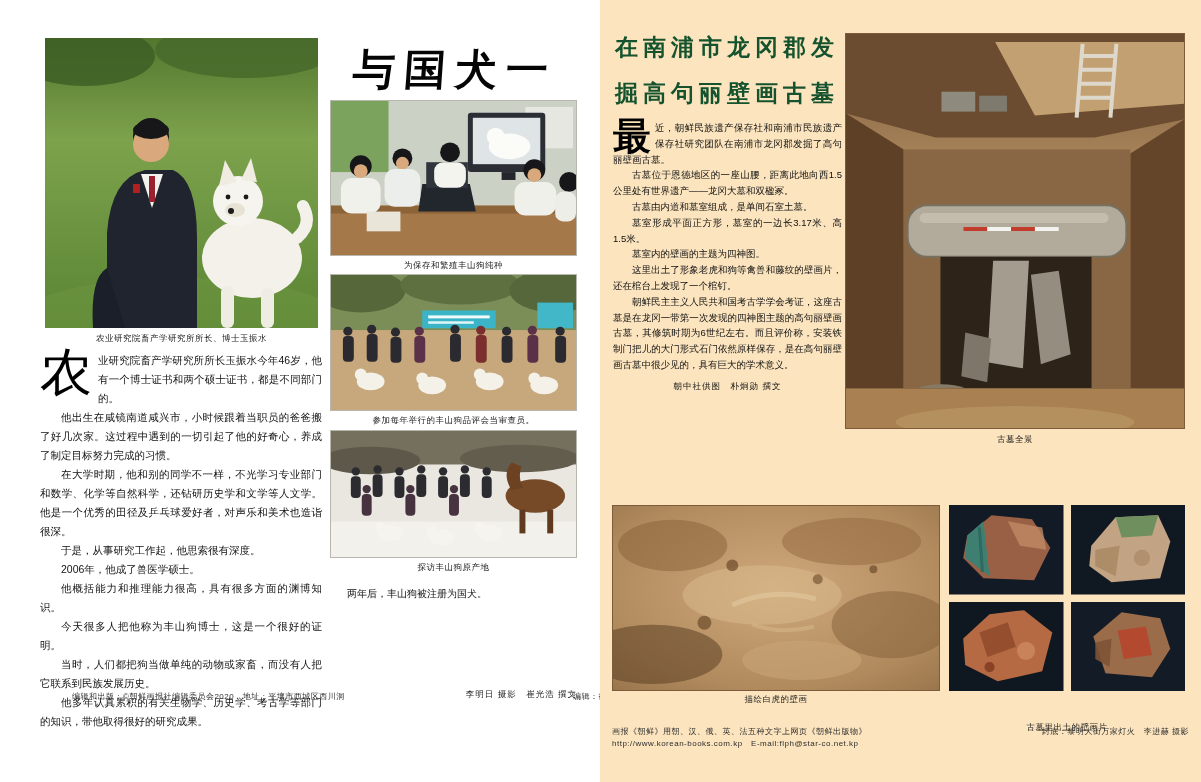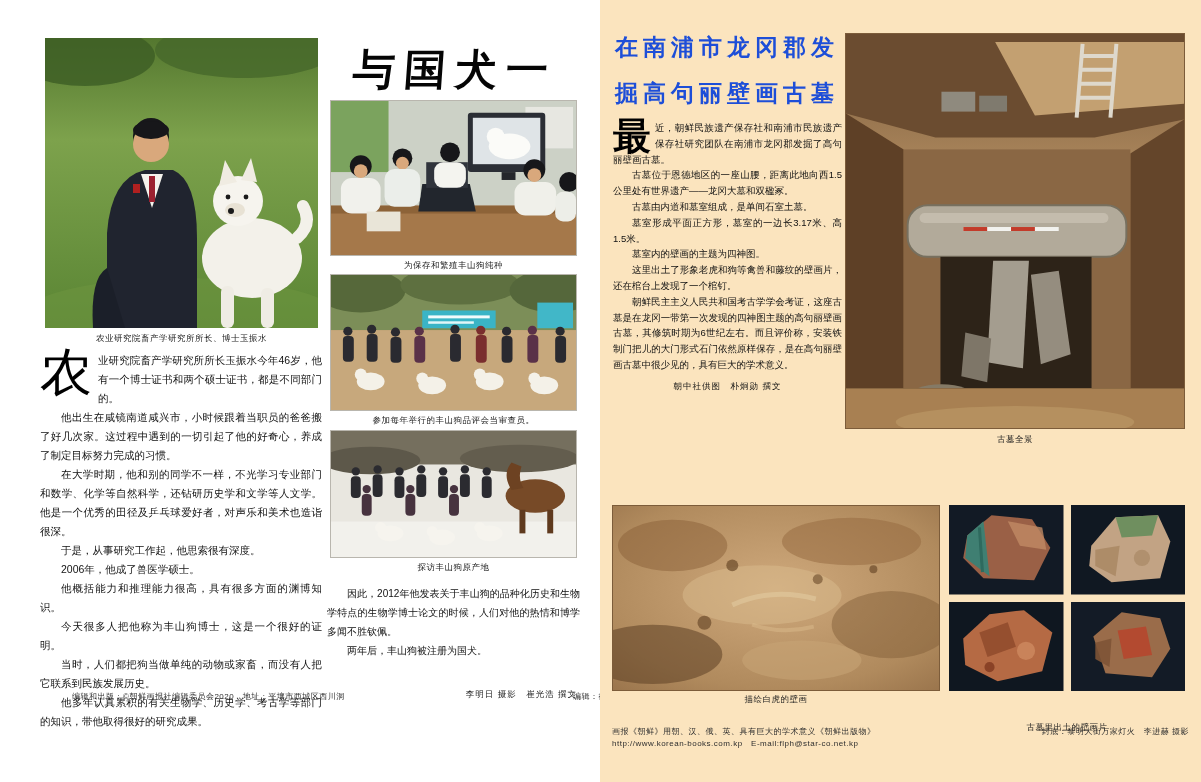--- a/index.html
+++ b/index.html
@@ -22,21 +22,21 @@
   .bodytext p.lead { text-indent:0; }
 
   #left-text { left:40px; top:351px; width:282px; font-size:10.5px; line-height:19px; }
   #left-text .dropcap { float:left; font-size:52px; line-height:40px; padding:2px 6px 0 0; color:#000; font-family:"Liberation Serif", serif; }
 
   #middle-title { left:328px; top:42px; width:250px; text-align:center; font-size:42px; font-weight:900; letter-spacing:9px; color:#050505; transform:skewX(-4deg); font-family:"Liberation Serif", serif; }
   #middle-text { left:327px; top:584px; width:253px; font-size:10px; line-height:19px; }
   .credit { font-size:8.5px; color:#1c1c1c; text-align:right; letter-spacing:1px; }
   #middle-credit { position:absolute; left:330px; top:689px; width:247px; }
 
-  .right-title { position:absolute; left:10px; width:234px; text-align:center; font-size:23px; font-weight:900; letter-spacing:5px; color:#1d4ed8; font-family:"Liberation Serif", serif; }
+  .right-title { position:absolute; left:10px; width:234px; text-align:center; font-size:23px; font-weight:900; letter-spacing:5px; color:#14532d; font-family:"Liberation Serif", serif; }
   #right-text { left:13px; top:120px; width:229px; font-size:9.5px; line-height:15.8px; }
   #right-text .dropcap { float:left; font-size:38px; line-height:30px; padding:1px 4px 0 0; font-weight:bold; color:#000; }
   #right-credit { text-align:center; text-indent:0 !important; margin-top:6px !important; font-size:8.5px; letter-spacing:1px; }
 
   #fragments-grid { position:absolute; left:349px; top:505px; width:236px; height:186px;
     display:grid; grid-template-columns:1fr 1fr; grid-template-rows:1fr 1fr; gap:7px; }
   .fragment-tile { position:relative; overflow:hidden; }
   .fragment-tile svg { display:block; width:100%; height:100%; }
 
   .footer-row { position:absolute; display:flex; justify-content:space-between; font-size:8px; color:#2e2e2e; letter-spacing:0.5px; }
@@ -227,21 +227,20 @@
           <ellipse cx="112" cy="108" rx="13" ry="8"></ellipse>
             <circle cx="102" cy="102" r="5.5"></circle>
           <ellipse cx="160" cy="104" rx="13" ry="8"></ellipse>
             <circle cx="150" cy="98" r="5.5"></circle>
         </g>
       </svg>
     </div>
     <div class="caption" style="left:330px; top:561px; width:247px;">探访丰山狗原产地</div>
 
     <div class="bodytext" id="middle-text">
-      <p>因此，2012年他发表关于丰山狗的品种化历史和生物学特点的生物学博士论文的时候，人们对他的热情和博学多闻不胜钦佩。</p>
       <p>两年后，丰山狗被注册为国犬。</p>
     </div>
     <div class="credit" id="middle-credit">李明日 摄影　崔光浩 撰文</div>
 
     <div class="footer-row" id="left-footer">
       <span>编辑和出版：©朝鲜画报社编辑委员会2020　地址：平壤市西城区西川洞</span>
       <span>编辑：徐智勇</span>
     </div>
   </div>
 
@@ -365,19 +364,19 @@
           <polygon points="22,34 50,10 88,16 98,46 80,74 34,70" fill="#9a6c4a"></polygon>
           <polygon points="46,28 74,24 80,52 52,56" fill="#b34a30"></polygon>
           <polygon points="24,40 40,36 38,64 24,56" fill="#7e5436" opacity="0.9"></polygon>
         </svg>
       </div>
     </div>
     <div class="caption" style="left:349px; top:693px; width:236px;margin-top:28px;">古墓里出土的壁画片</div>
 
     <div class="footer-row" id="right-footer">
       <div class="lines">
-        <div>画报《朝鲜》用朝、汉、俄、英、具有巨大的学术意义《朝鲜出版物》</div>
+        <div>画报《朝鲜》用朝、汉、俄、英、法五种文字上网页《朝鲜出版物》</div>
         <div>http://www.korean-books.com.kp　E-mail:flph@star-co.net.kp</div>
       </div>
       <div>封底：黎明大街万家灯火　李进赫 摄影</div>
     </div>
   </div>
 </div>
 
 </body></html>

